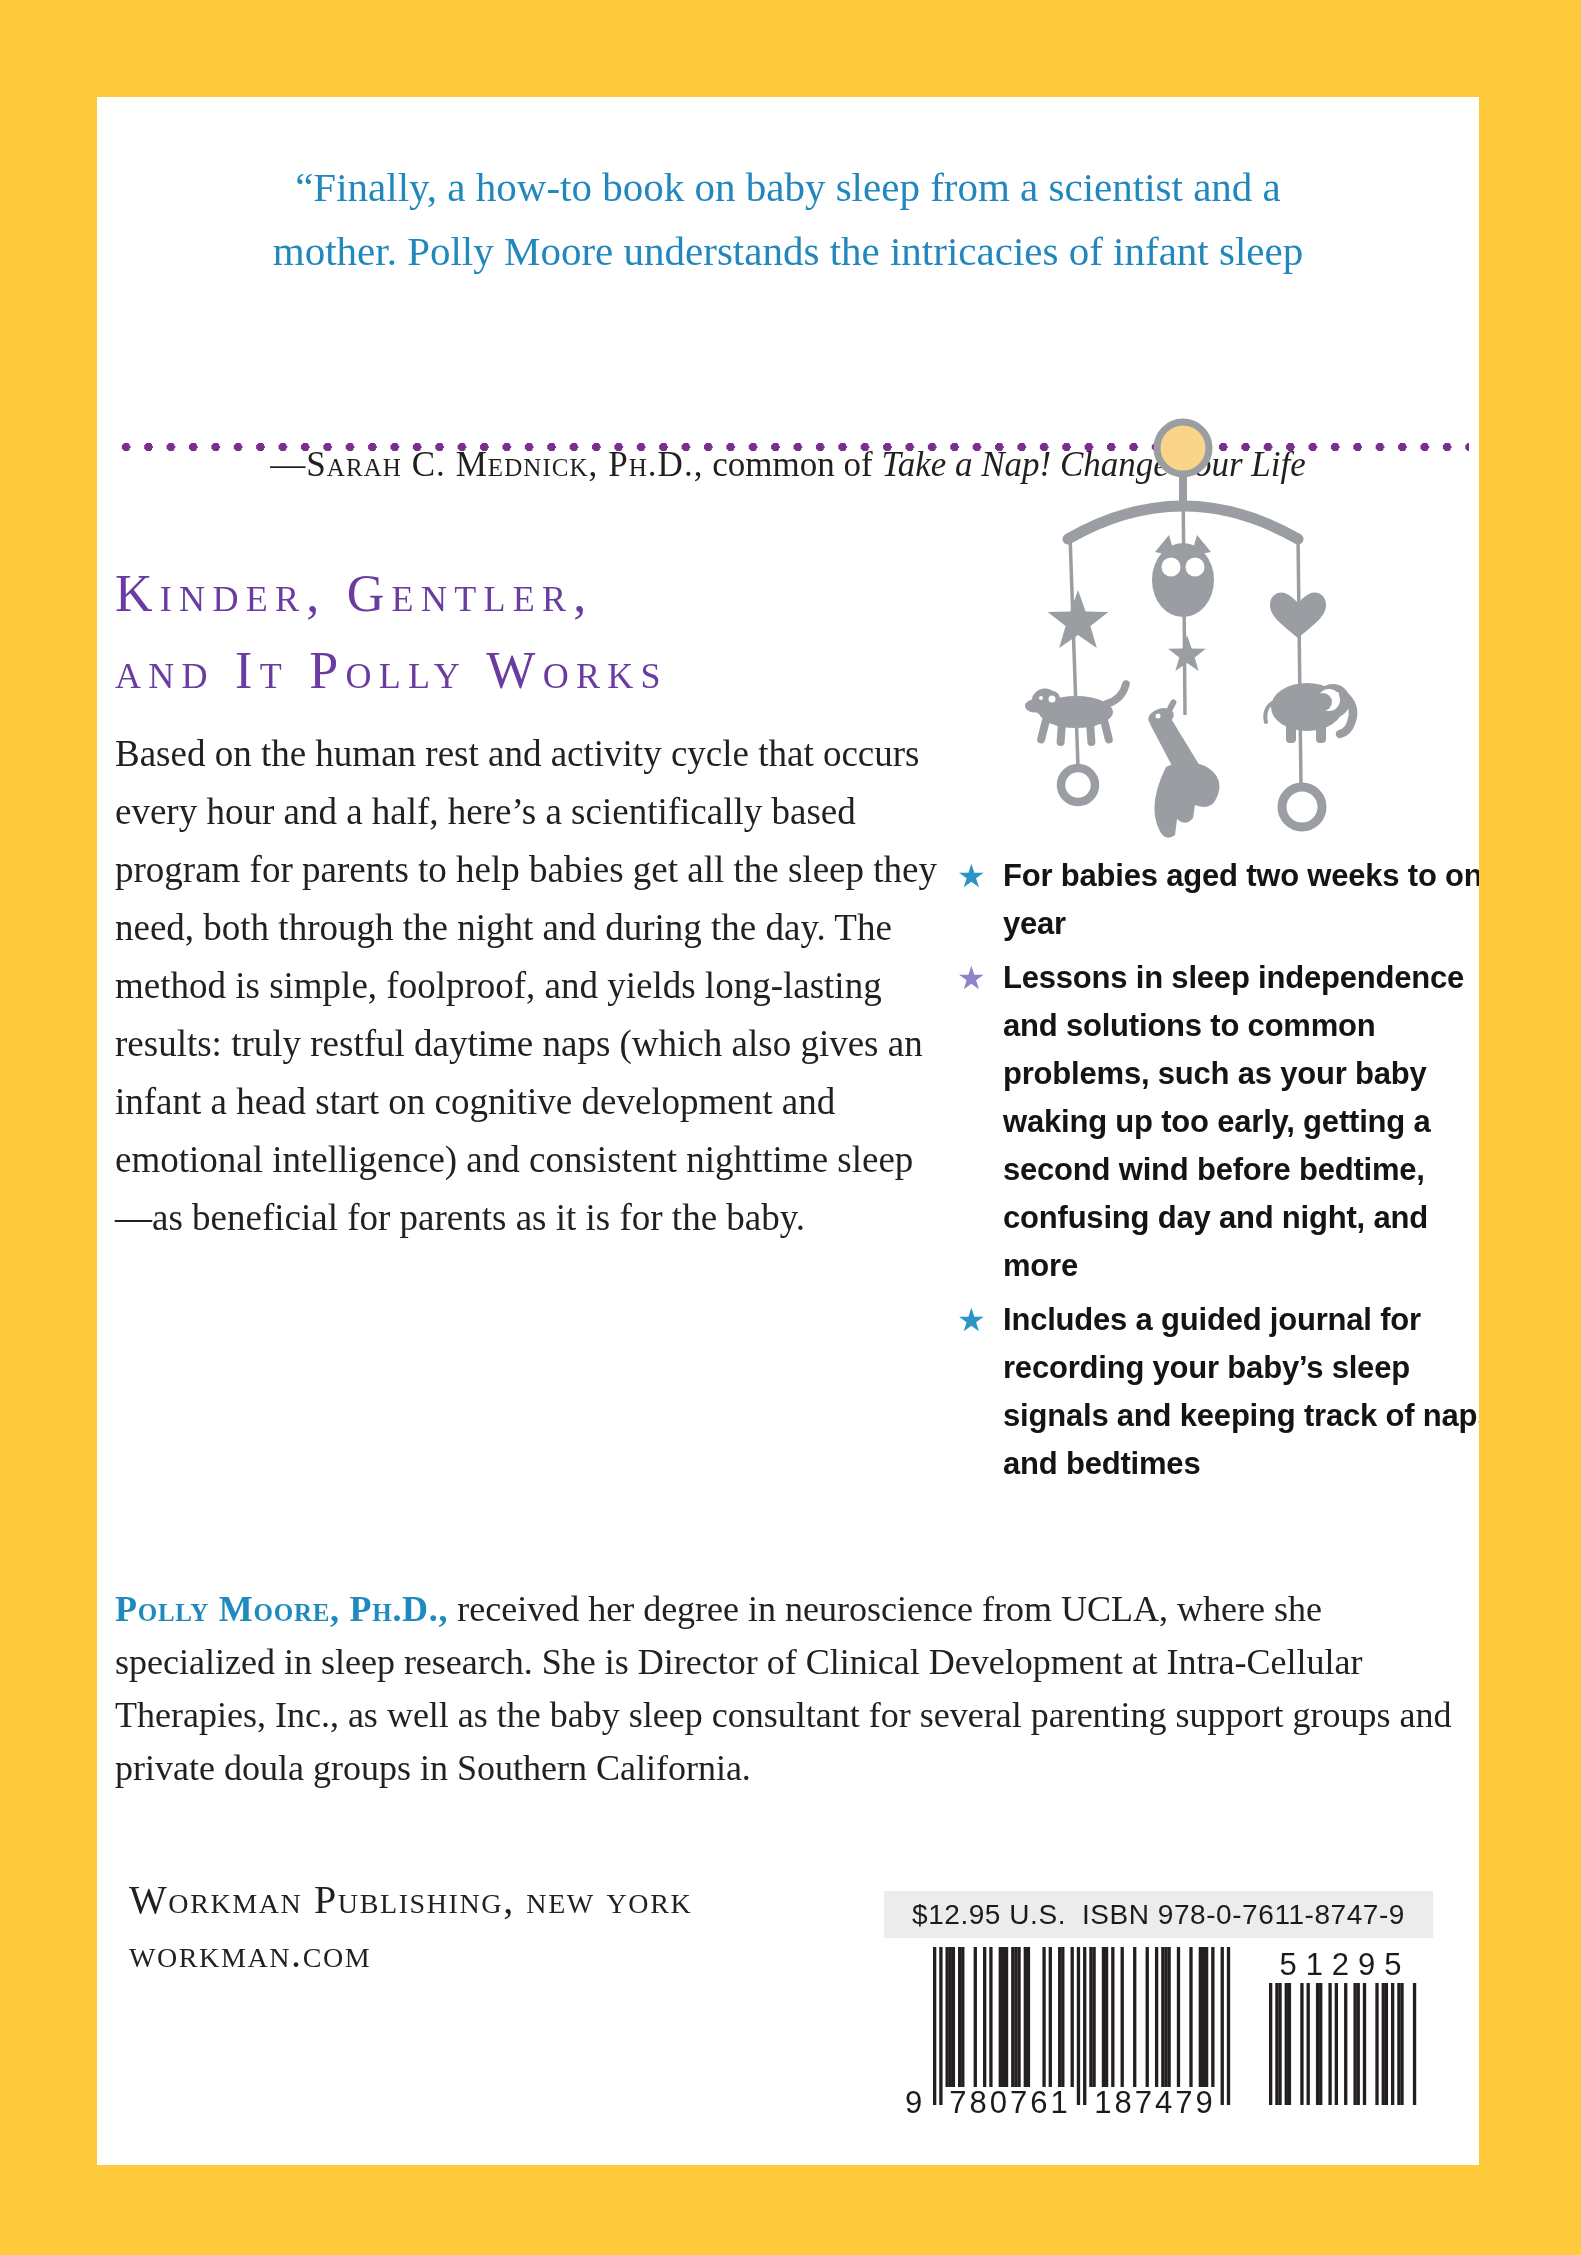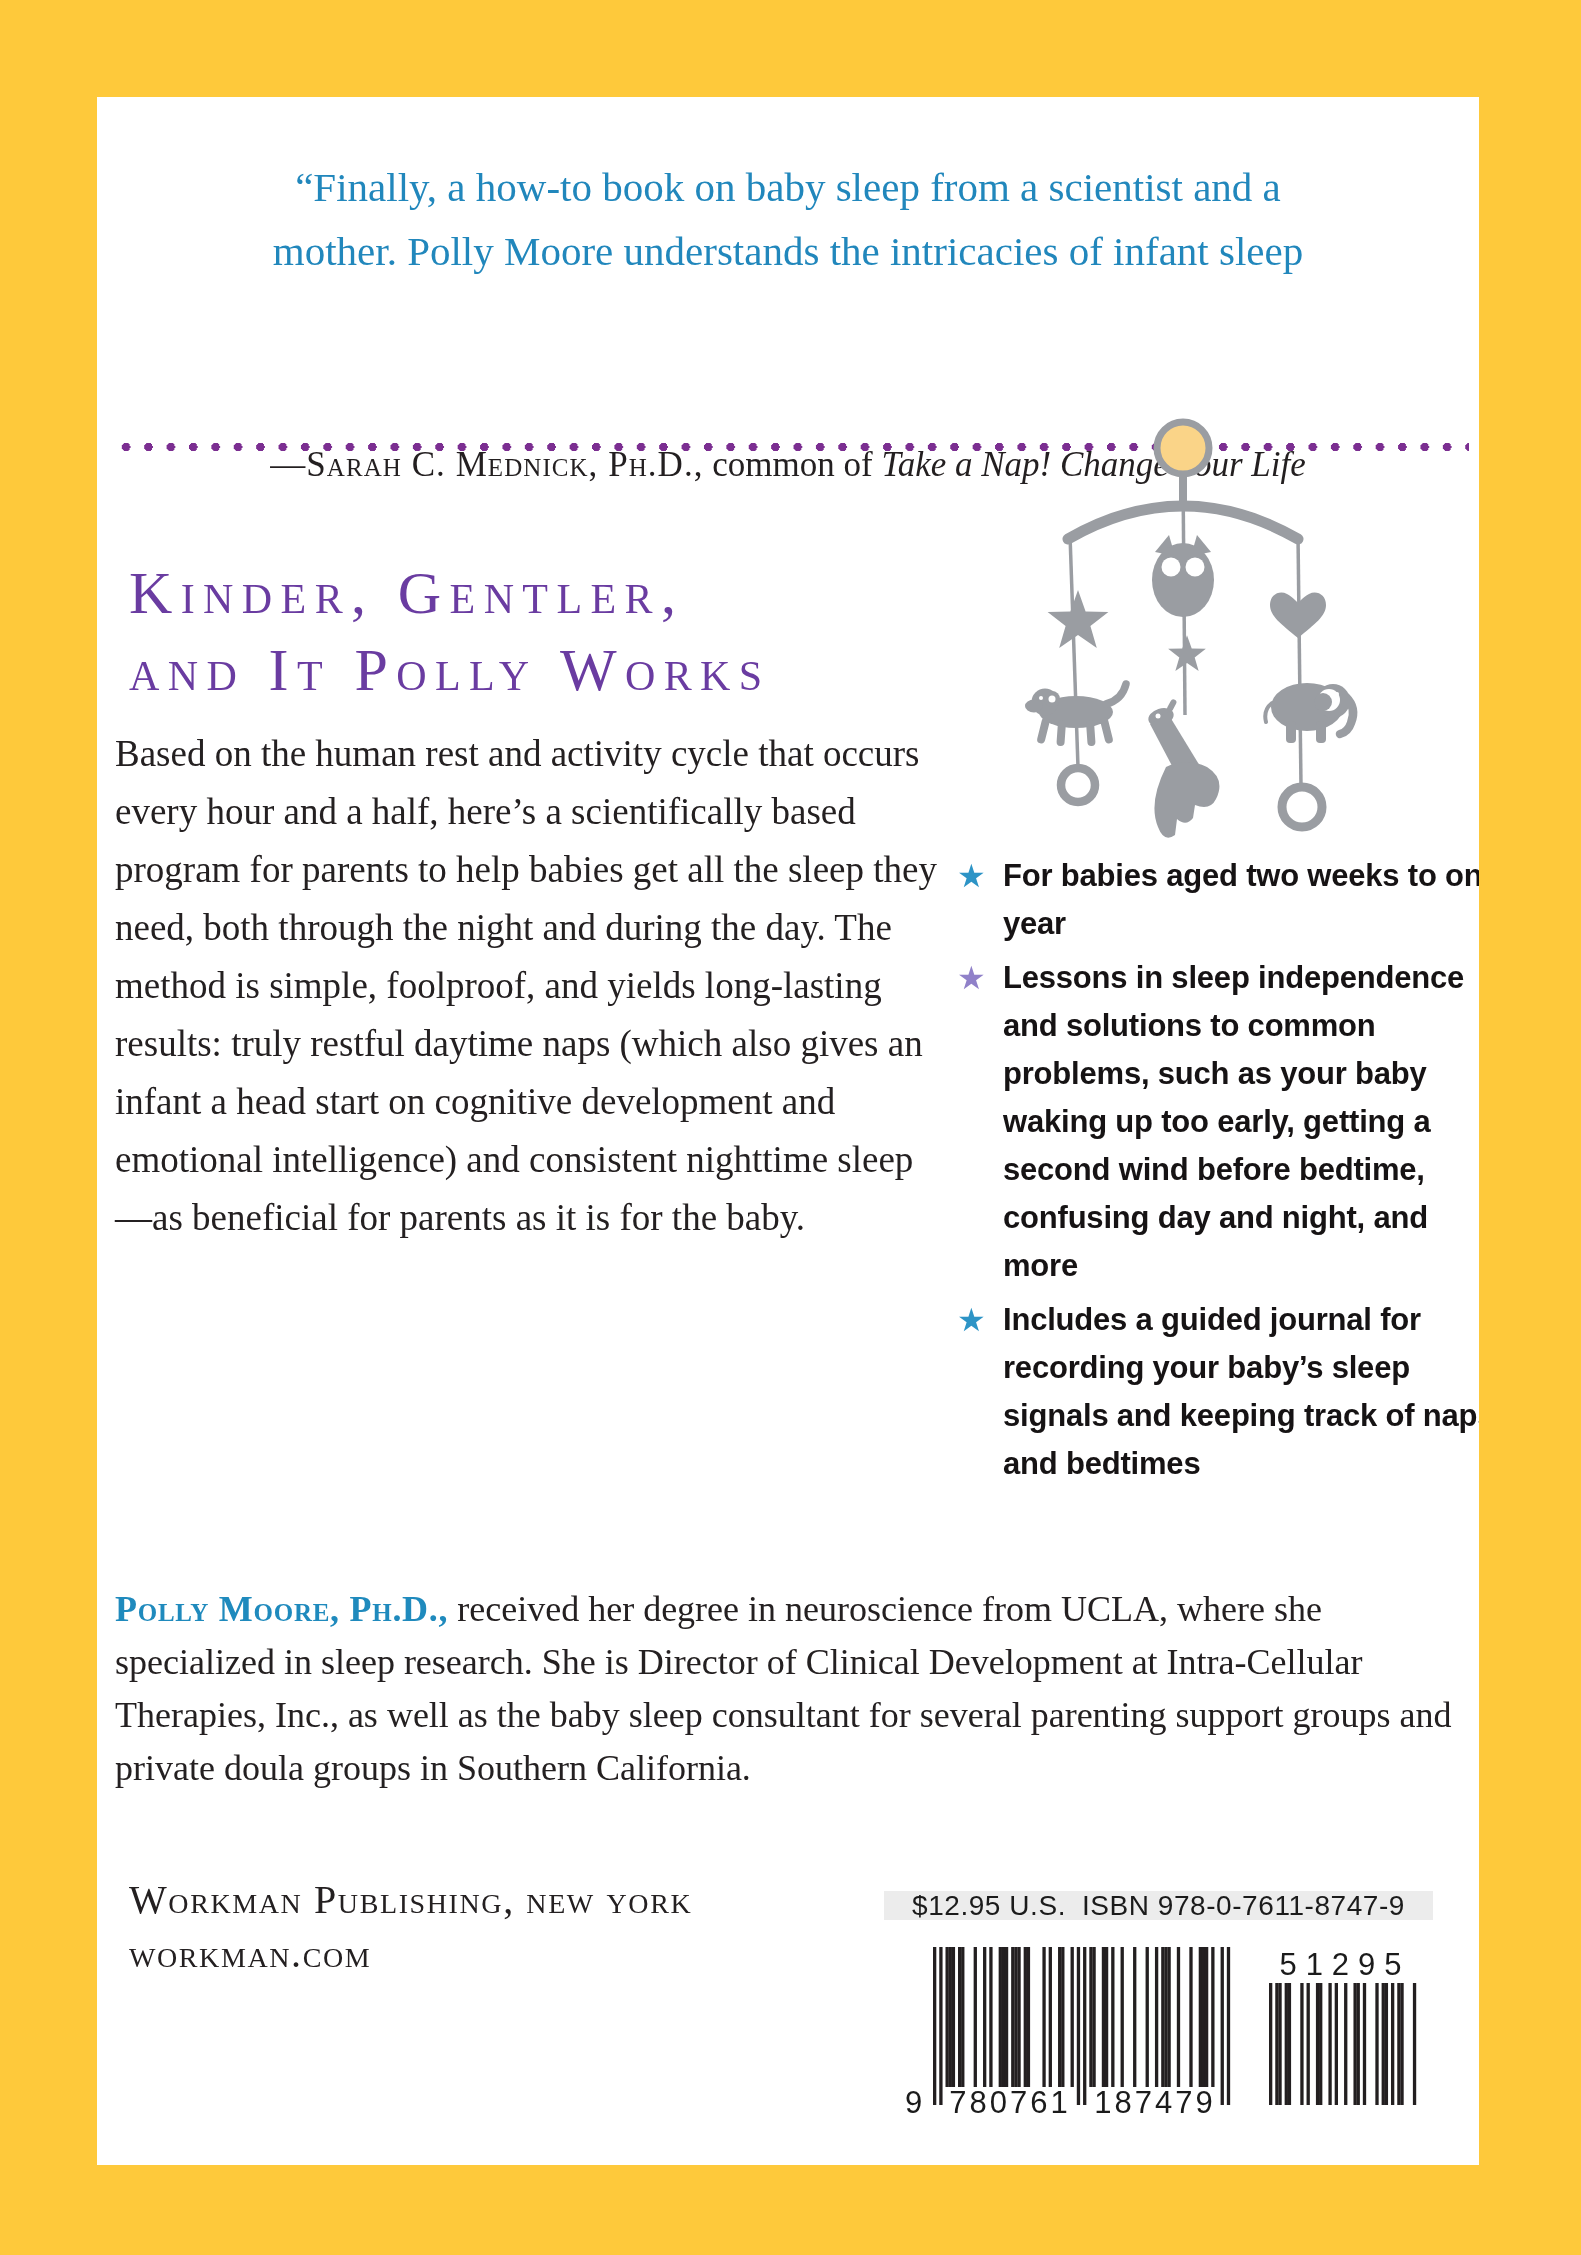--- a/index.html
+++ b/index.html
@@ -22,22 +22,22 @@
 
   
   .divider{position:absolute;left:18px;right:10px;top:344px;height:10px;top:345px;
            background-image:radial-gradient(circle 4.3px at 11px 5px,#7B2E91 97%,rgba(0,0,0,0) 100%);
            background-size:22.4px 10px;background-repeat:repeat-x;}
   .divider{top:345px;}
 
   .mobile{position:absolute;left:883px;top:318px;}
 
   
-  .headline{position:absolute;left:32px;top:458px;margin:0;font-weight:400;
-            color:#6A3CA1;font-variant:small-caps;font-size:60px;line-height:77px;
+  .headline{position:absolute;left:18px;top:458px;margin:0;font-weight:400;
+            color:#6A3CA1;font-variant:small-caps;font-size:52px;line-height:77px;
             letter-spacing:0.14em;}
 
   
   .body-text{position:absolute;left:18px;top:628px;width:824px;margin:0;
              color:#242021;font-size:37px;line-height:58px;}
 
   
   .bullets{position:absolute;left:860px;top:755px;width:548px;}
   .bullet{display:flex;margin:0 0 6px 0;}
   .bullet .star{flex:none;width:46px;font-size:32px;line-height:48px;
@@ -50,21 +50,21 @@
   
   .bio{position:absolute;left:18px;top:1486px;width:1360px;margin:0;
        color:#242021;font-size:36px;line-height:53px;}
   .bio-lead{color:#1F8ABD;font-weight:700;font-variant:small-caps;letter-spacing:0.02em;}
 
   
   .footer{position:absolute;left:32px;top:1776px;color:#242021;
           font-variant:small-caps;font-size:40px;line-height:54px;letter-spacing:0.04em;}
 
   
-  .price-strip{position:absolute;left:787px;top:1794px;width:549px;height:29px;
+  .price-strip{position:absolute;left:787px;top:1794px;width:549px;height:47px;
                background:#ECECEC;display:flex;align-items:center;justify-content:space-between;
                padding:0 28px;box-sizing:border-box;color:#1B1B1B;
                font-family:"Liberation Sans",sans-serif;font-size:28px;letter-spacing:0.02em;}
   .barcode{position:absolute;left:800px;top:1850px;}
   .barcode text{font-family:"Liberation Sans",sans-serif;fill:#1B1B1B;font-size:31px;}
   .barcode .grp{letter-spacing:3px;}
   .barcode .addon{letter-spacing:9px;}
 </style>
 </head>
 <body>

